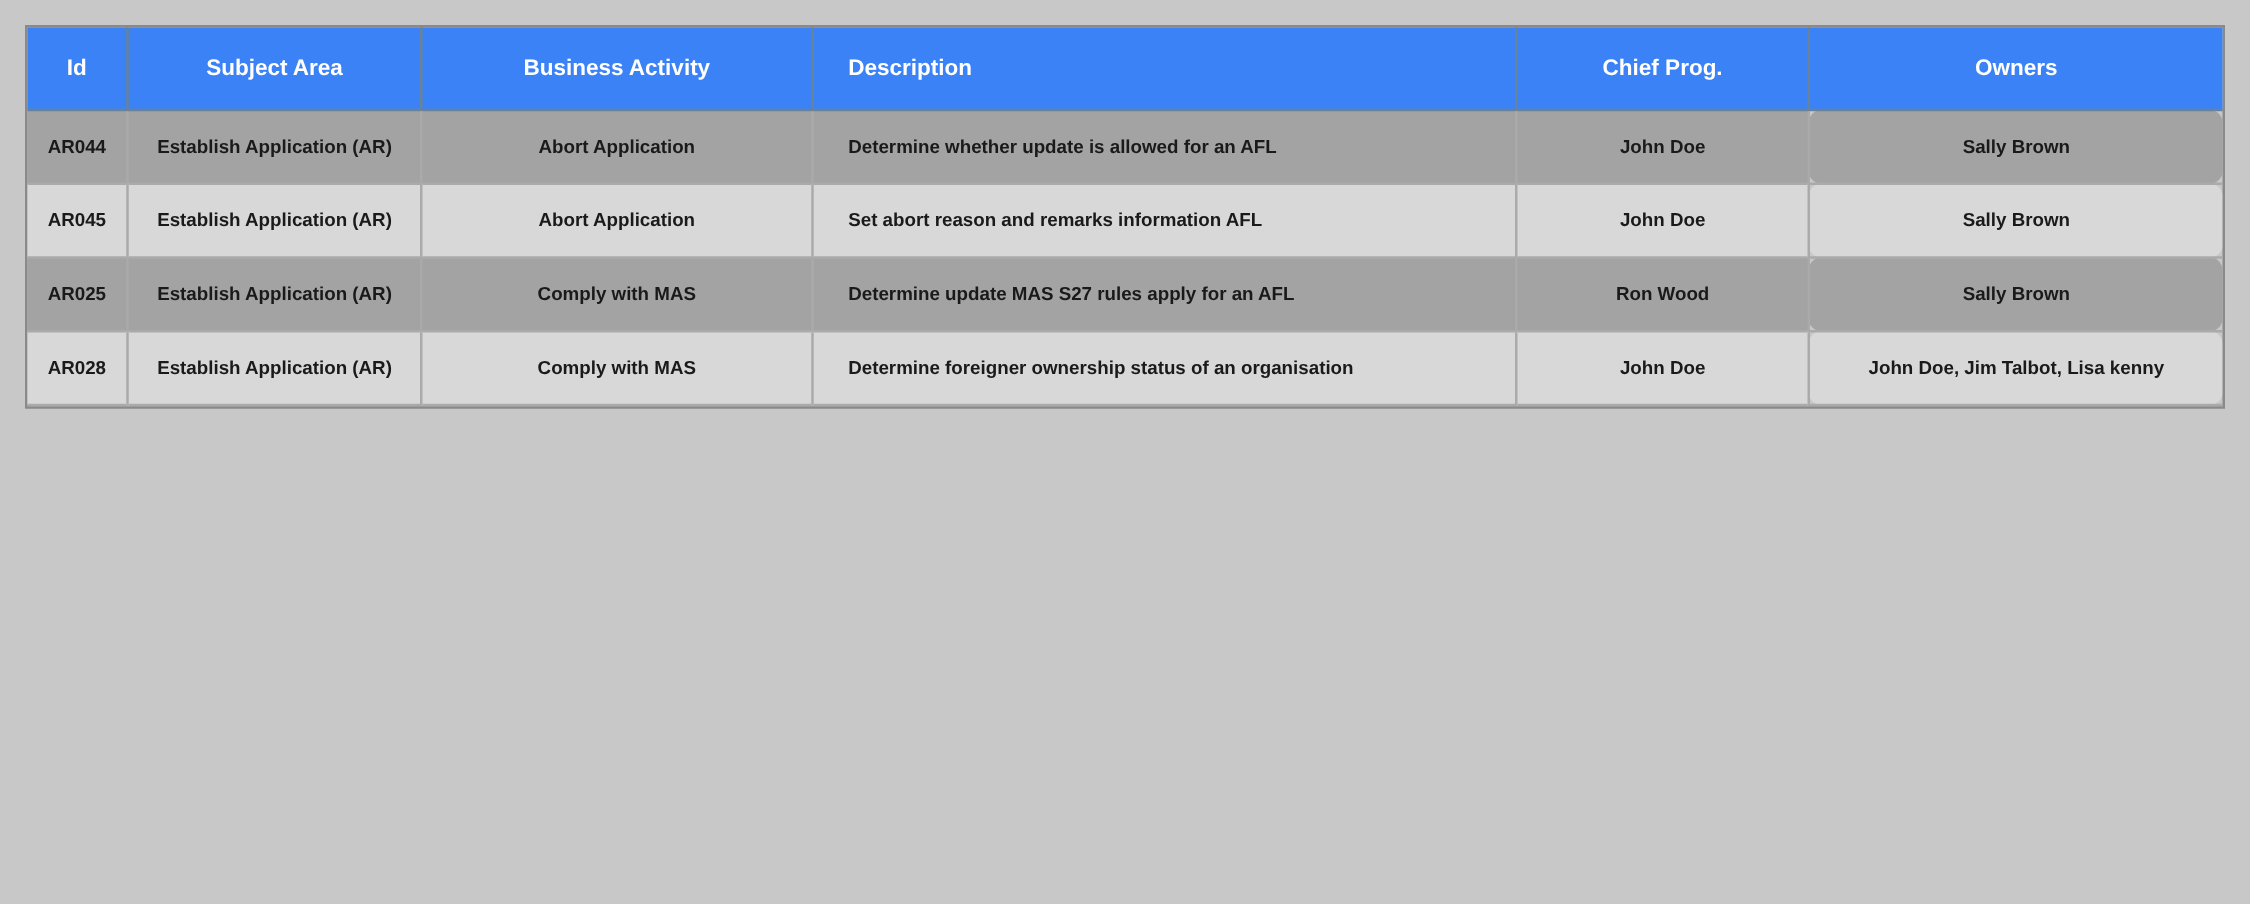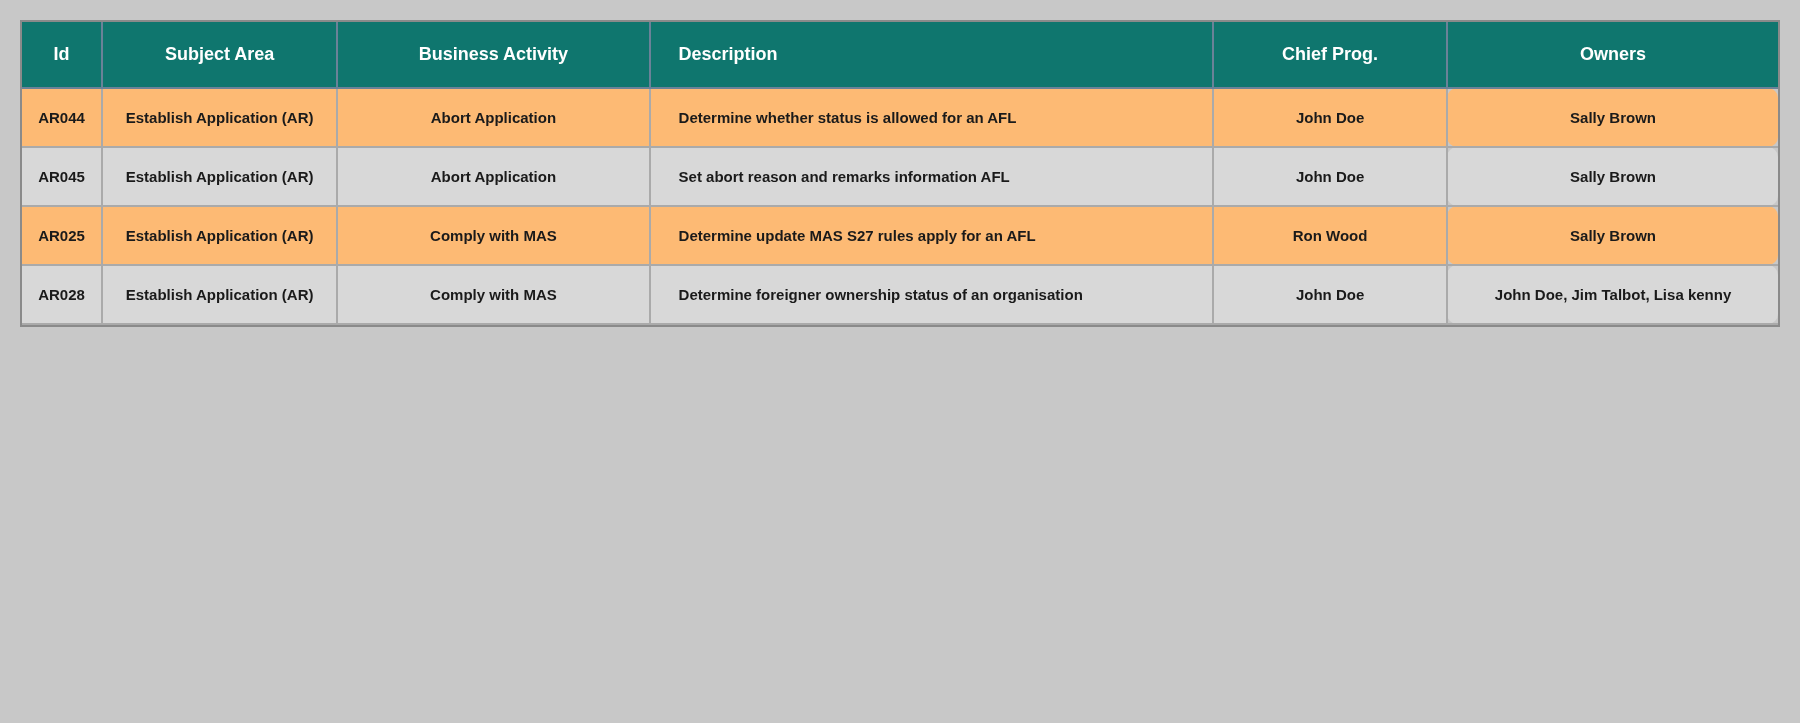--- a/index.html
+++ b/index.html
@@ -24,39 +24,39 @@
       border-collapse: collapse;
       border: 2px solid #8a8a8a;
     }
 
     table {
       width: 100%;
       border-collapse: collapse;
     }
 
     thead tr {
-      background-color: #0f766e;
+      background-color: #3b82f6;
     }
 
     thead th {
       color: #ffffff;
       font-weight: bold;
       font-size: 18px;
       padding: 22px 16px;
       text-align: center;
       border-right: 2px solid #6a8298;
       border-bottom: 2px solid #6a8298;
     }
 
     thead th:last-child {
       border-right: none;
     }
 
     tbody tr {
-      background-color: #fdba74;
+      background-color: #a3a3a3;
       border-bottom: 2px solid #aaaaaa;
     }
 
     tbody tr:nth-child(even) {
       background-color: #d8d8d8;
     }
 
     tbody td {
       padding: 18px 16px;
       text-align: center;
@@ -113,21 +113,21 @@
         <th class="col-description">Description</th>
         <th class="col-chief">Chief Prog.</th>
         <th class="col-owners">Owners</th>
       </tr>
     </thead>
     <tbody id="table-body">
     <tr>
           <td class="col-id">AR044</td>
           <td class="col-subject">Establish Application (AR)</td>
           <td class="col-activity">Abort Application</td>
-          <td class="col-description">Determine whether status is allowed for an AFL</td>
+          <td class="col-description">Determine whether update is allowed for an AFL</td>
           <td class="col-chief">John Doe</td>
           <td class="col-owners">Sally Brown</td>
         </tr>
         <tr>
           <td class="col-id">AR045</td>
           <td class="col-subject">Establish Application (AR)</td>
           <td class="col-activity">Abort Application</td>
           <td class="col-description">Set abort reason and remarks information AFL</td>
           <td class="col-chief">John Doe</td>
           <td class="col-owners">Sally Brown</td>

